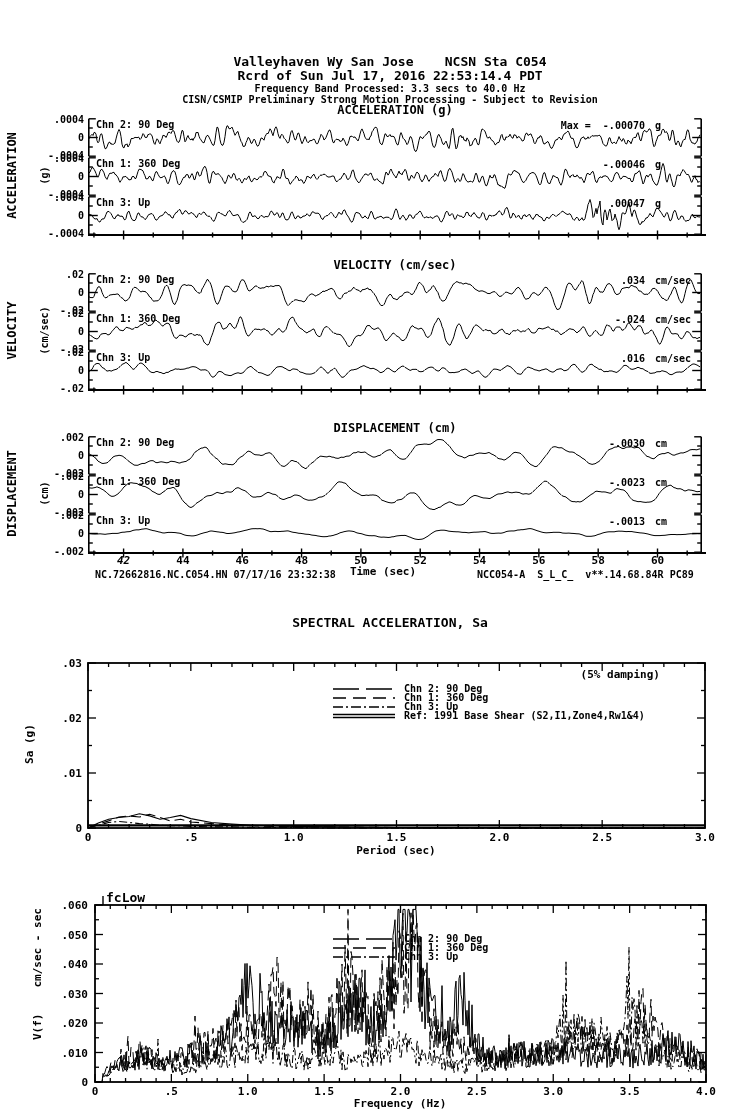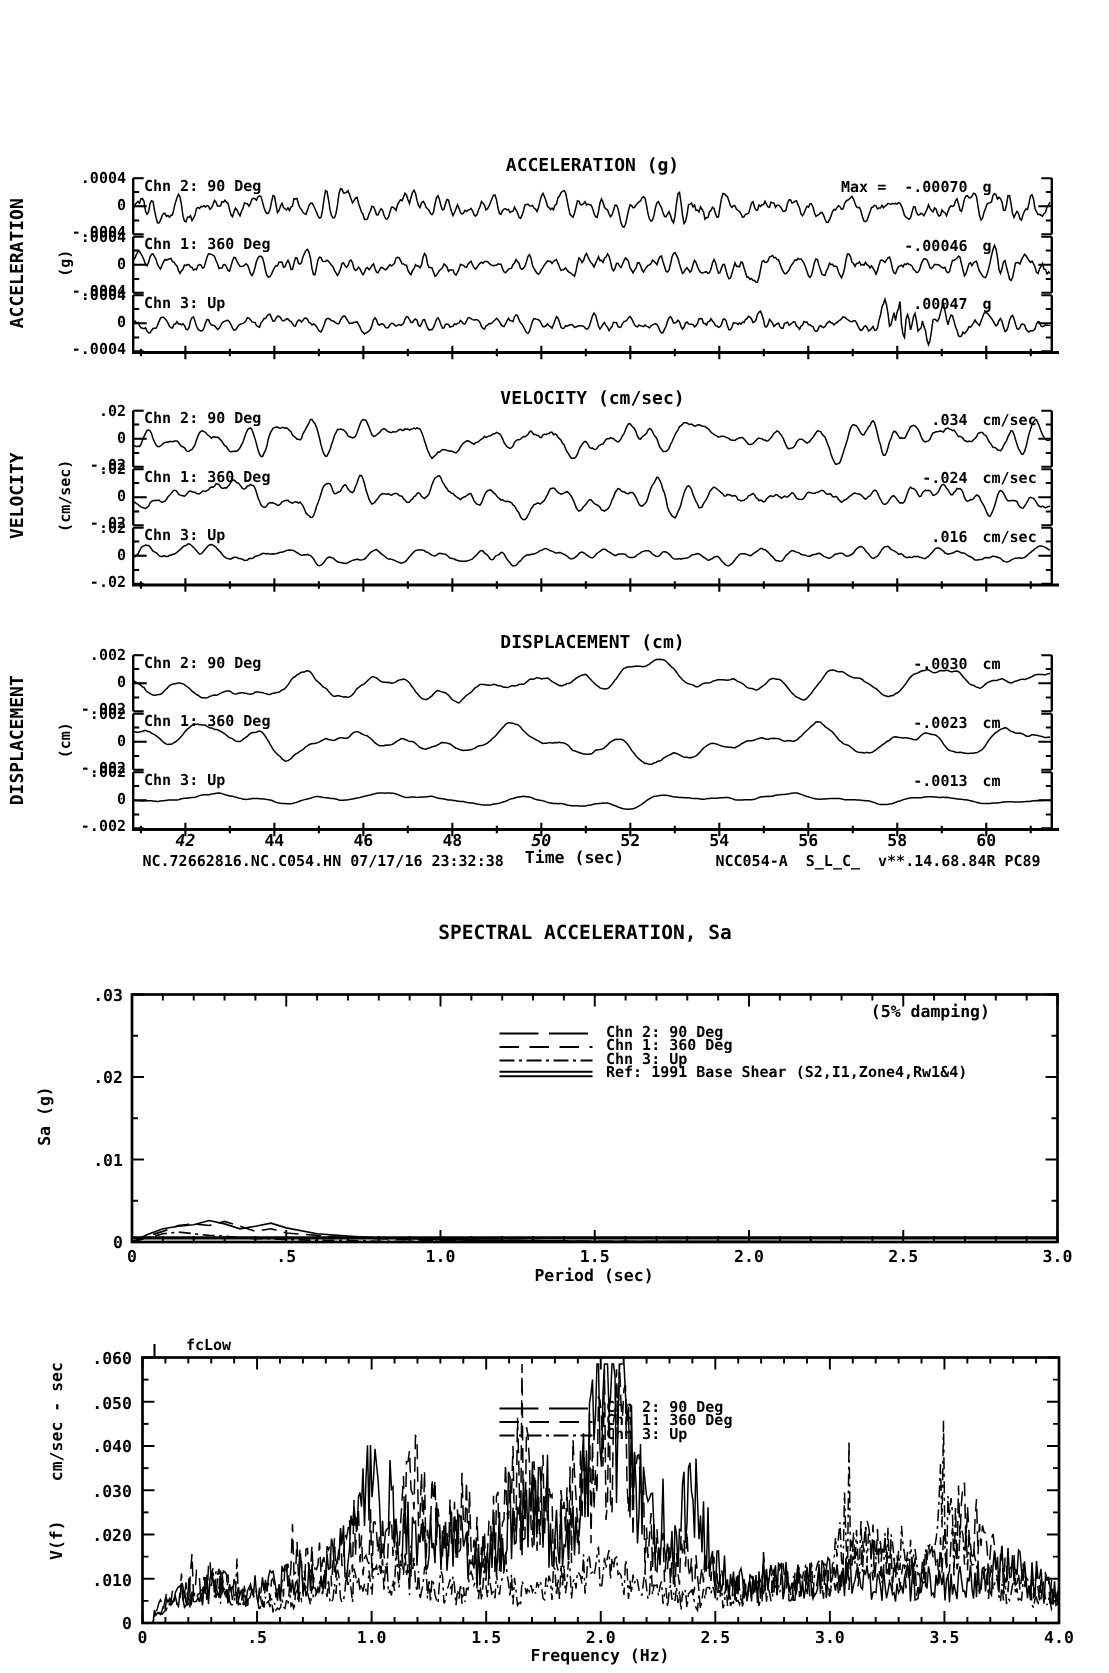--- a/index.html
+++ b/index.html
@@ -1,19 +1,19 @@
 <!DOCTYPE html>
 <html><head>
 <meta charset="utf-8">
 <style>
   html,body{margin:0;padding:0;background:#fff;}
   .page{position:relative;width:739px;height:1115px;background:#fff;color:#000;
         font-family:"DejaVu Sans Mono",monospace;font-weight:700;overflow:hidden;}
   .abs{position:absolute;}
-  .t9 {font-size:10px;line-height:10px;margin-left:18px;}
+  .t9 {font-size:13px;line-height:10px;}
   .t10{font-size:10px;line-height:11px;}
   .t11{font-size:11px;line-height:12px;}
   .t12{font-size:12px;line-height:13px;}
   .t13{font-size:13px;line-height:14px;}
   .ctr{text-align:center;}
   .rt {text-align:right;}
   .pre{white-space:pre;}
   .rot{transform:rotate(-90deg);}
   #plot-canvas{position:absolute;left:0;top:0;}
   .leg-row{position:absolute;display:flex;align-items:center;gap:8px;}
@@ -397,20 +397,26 @@
       <line x1="95" y1="919.75" x2="99" y2="919.75" stroke="#000" stroke-width="1.3"></line>
       <line x1="702" y1="919.75" x2="706" y2="919.75" stroke="#000" stroke-width="1.3"></line>
       <line x1="95" y1="905" x2="103" y2="905" stroke="#000" stroke-width="1.3"></line>
       <line x1="698" y1="905" x2="706" y2="905" stroke="#000" stroke-width="1.3"></line>
       <line x1="103" y1="896" x2="103" y2="905" stroke="#000" stroke-width="1.4"></line>
       <polyline points="95,1082.0 96,1082.0 97,1082.0 98,1082.0 99,1082.0 100,1082.0 101,1082.0 102,1082.0 103,1073.4 104,1076.8 105,1075.3 106,1075.0 107,1075.4 108,1076.1 109,1075.0 110,1074.0 111,1065.8 112,1068.1 113,1065.9 114,1070.0 115,1068.5 116,1066.6 117,1061.5 118,1059.4 119,1057.9 120,1057.4 121,1056.6 122,1066.8 123,1071.5 124,1070.2 125,1066.9 126,1052.0 127,1070.2 128,1061.0 129,1067.6 130,1067.8 131,1067.5 132,1065.1 133,1068.0 134,1062.0 135,1070.2 136,1057.3 137,1062.7 138,1049.8 139,1069.5 140,1052.4 141,1048.7 142,1052.7 143,1056.2 144,1065.2 145,1061.4 146,1065.1 147,1055.3 148,1055.2 149,1060.1 150,1063.0 151,1059.4 152,1069.0 153,1056.1 154,1060.1 155,1057.3 156,1063.7 157,1063.4 158,1061.6 159,1066.6 160,1062.9 161,1059.8 162,1065.9 163,1069.4 164,1068.2 165,1060.4 166,1058.3 167,1056.2 168,1061.8 169,1063.9 170,1050.2 171,1062.6 172,1068.3 173,1062.3 174,1061.4 175,1051.5 176,1060.4 177,1053.2 178,1061.1 179,1051.1 180,1047.1 181,1048.4 182,1047.5 183,1052.9 184,1059.8 185,1067.1 186,1056.1 187,1066.8 188,1044.0 189,1047.8 190,1043.6 191,1043.1 192,1057.8 193,1052.4 194,1061.7 195,1053.1 196,1063.5 197,1055.4 198,1053.8 199,1065.8 200,1040.1 201,1041.0 202,1062.7 203,1055.1 204,1064.2 205,1060.4 206,1042.4 207,1060.6 208,1042.9 209,1058.7 210,1058.4 211,1061.6 212,1058.4 213,1060.6 214,1051.0 215,1059.1 216,1049.8 217,1058.3 218,1035.7 219,1046.2 220,1045.7 221,1025.7 222,1031.0 223,1048.3 224,1043.7 225,1038.6 226,1039.5 227,1018.7 228,1029.5 229,1016.9 230,1051.1 231,1052.9 232,1041.8 233,1032.6 234,1010.4 235,1017.1 236,1004.5 237,1013.9 238,1020.4 239,997.7 240,995.0 241,1004.5 242,978.8 243,1017.4 244,985.5 245,963.5 246,1013.7 247,963.4 248,998.2 249,985.8 250,965.8 251,976.3 252,985.8 253,1002.2 254,1028.0 255,1035.5 256,1032.2 257,1021.2 258,1019.2 259,1018.9 260,973.3 261,992.8 262,991.3 263,1031.6 264,1012.4 265,1025.8 266,1045.3 267,1042.9 268,1044.1 269,1011.9 270,1003.9 271,1036.5 272,1001.2 273,1051.0 274,1050.7 275,1011.2 276,1015.2 277,1014.3 278,1043.8 279,1022.6 280,1028.4 281,1015.7 282,1027.4 283,1017.4 284,1047.0 285,1045.0 286,1037.8 287,1009.6 288,1032.2 289,1028.7 290,1042.2 291,1001.5 292,1016.6 293,1018.1 294,1046.7 295,1020.4 296,1032.2 297,1014.5 298,1047.2 299,1031.8 300,1019.0 301,1007.6 302,1044.4 303,1016.6 304,1013.0 305,1038.5 306,1010.0 307,1011.0 308,1015.2 309,1031.0 310,1026.6 311,1021.4 312,1053.1 313,1039.6 314,1042.4 315,1041.4 316,1045.7 317,1027.4 318,1059.0 319,1029.4 320,1056.1 321,1044.4 322,1024.1 323,1036.9 324,1045.0 325,1034.6 326,1052.6 327,1022.7 328,1045.3 329,1013.2 330,1026.1 331,1049.2 332,1033.8 333,1008.0 334,1048.0 335,1025.3 336,1047.2 337,1036.8 338,1033.2 339,981.2 340,984.7 341,1039.5 342,1005.1 343,1029.3 344,1028.6 345,1004.4 346,1009.8 347,999.6 348,1036.8 349,986.2 350,1012.7 351,993.2 352,1031.6 353,991.8 354,1007.6 355,974.4 356,1030.2 357,986.7 358,1021.1 359,978.3 360,978.3 361,996.7 362,1031.8 363,997.8 364,1007.7 365,969.9 366,1045.2 367,1015.5 368,1043.5 369,1044.2 370,1024.3 371,1006.5 372,1034.1 373,1042.5 374,999.2 375,1044.6 376,1029.9 377,1030.9 378,1015.5 379,1040.0 380,1012.8 381,1016.8 382,1003.8 383,1036.9 384,1011.2 385,1028.7 386,1023.2 387,1009.3 388,975.9 389,955.5 390,1011.5 391,967.0 392,1009.9 393,935.6 394,928.8 395,919.7 396,960.1 397,943.1 398,909.4 399,909.4 400,965.6 401,977.9 402,928.7 403,909.4 404,909.4 405,909.4 406,940.3 407,932.0 408,909.4 409,909.4 410,917.5 411,1002.0 412,947.0 413,909.4 414,909.4 415,909.4 416,909.4 417,929.8 418,947.5 419,937.7 420,1011.6 421,936.9 422,1004.4 423,967.9 424,989.3 425,1029.0 426,1009.1 427,962.7 428,1023.0 429,977.9 430,987.6 431,996.8 432,1000.9 433,998.8 434,995.7 435,995.5 436,1018.8 437,1046.7 438,1047.7 439,1031.5 440,1043.5 441,1023.5 442,985.6 443,1032.9 444,1040.1 445,1029.0 446,1037.8 447,1038.1 448,1020.7 449,1056.3 450,1016.9 451,1022.6 452,1044.7 453,1019.7 454,1020.5 455,989.3 456,981.1 457,1028.6 458,1015.5 459,978.4 460,975.2 461,994.5 462,1000.2 463,1025.1 464,972.3 465,1000.3 466,1026.2 467,1010.3 468,1034.9 469,1000.8 470,1047.3 471,1045.8 472,1004.8 473,1051.2 474,1039.1 475,1034.1 476,1053.1 477,1060.1 478,1034.1 479,1033.9 480,1054.0 481,1060.6 482,1055.2 483,1037.1 484,1059.5 485,1053.4 486,1066.3 487,1049.4 488,1057.8 489,1047.7 490,1066.9 491,1051.1 492,1063.0 493,1048.1 494,1045.8 495,1051.4 496,1065.6 497,1059.3 498,1067.2 499,1056.4 500,1054.1 501,1067.6 502,1050.6 503,1059.3 504,1050.0 505,1068.6 506,1047.6 507,1065.8 508,1055.8 509,1038.1 510,1060.9 511,1045.8 512,1059.0 513,1050.4 514,1043.5 515,1048.9 516,1050.2 517,1043.5 518,1063.6 519,1042.4 520,1043.7 521,1043.4 522,1066.2 523,1060.3 524,1041.3 525,1054.3 526,1061.1 527,1059.5 528,1055.3 529,1066.9 530,1066.9 531,1052.3 532,1043.1 533,1050.2 534,1064.2 535,1053.7 536,1065.7 537,1059.1 538,1044.5 539,1057.6 540,1042.0 541,1061.5 542,1065.7 543,1063.0 544,1062.4 545,1059.4 546,1042.7 547,1062.5 548,1040.2 549,1042.6 550,1050.7 551,1045.0 552,1038.5 553,1039.8 554,1055.1 555,1051.8 556,1044.8 557,1052.0 558,1042.9 559,1052.6 560,1060.3 561,1048.3 562,1046.9 563,1064.1 564,1038.6 565,1048.6 566,1039.2 567,1043.6 568,1062.4 569,1056.7 570,1053.4 571,1046.8 572,1045.5 573,1051.5 574,1058.2 575,1059.4 576,1046.6 577,1050.1 578,1043.6 579,1051.6 580,1049.6 581,1066.4 582,1061.5 583,1061.2 584,1061.7 585,1049.0 586,1051.6 587,1057.4 588,1067.2 589,1046.1 590,1057.0 591,1065.5 592,1060.8 593,1054.4 594,1057.3 595,1062.9 596,1061.9 597,1067.8 598,1055.7 599,1062.0 600,1060.0 601,1057.0 602,1062.4 603,1051.8 604,1047.3 605,1045.4 606,1045.0 607,1067.6 608,1053.8 609,1041.7 610,1066.6 611,1066.3 612,1065.5 613,1058.3 614,1061.8 615,1055.4 616,1054.7 617,1055.3 618,1059.0 619,1044.3 620,1049.9 621,1063.3 622,1062.0 623,1065.3 624,1049.9 625,1057.1 626,1046.6 627,1050.7 628,1056.7 629,1048.4 630,1067.0 631,1052.9 632,1050.3 633,1068.1 634,1049.2 635,1063.1 636,1056.0 637,1060.9 638,1066.1 639,1049.5 640,1044.3 641,1053.3 642,1060.9 643,1060.7 644,1065.1 645,1051.9 646,1054.3 647,1043.6 648,1059.2 649,1065.8 650,1048.3 651,1064.8 652,1040.4 653,1062.6 654,1056.3 655,1045.4 656,1044.7 657,1060.9 658,1050.5 659,1043.5 660,1061.3 661,1063.3 662,1044.1 663,1033.5 664,1046.6 665,1037.9 666,1061.7 667,1036.6 668,1035.4 669,1048.7 670,1052.8 671,1055.0 672,1032.1 673,1051.7 674,1051.3 675,1036.7 676,1054.2 677,1045.9 678,1050.0 679,1033.4 680,1034.5 681,1046.9 682,1054.0 683,1040.9 684,1052.4 685,1065.4 686,1056.9 687,1064.6 688,1041.5 689,1057.6 690,1065.0 691,1040.7 692,1051.8 693,1052.3 694,1045.9 695,1060.2 696,1069.1 697,1051.4 698,1053.4 699,1053.0 700,1057.6 701,1068.9 702,1069.3 703,1054.2 704,1070.2 705,1069.4 706,1054.6 " fill="none" stroke="#000" stroke-width="1"></polyline>
       <polyline points="95,1082.0 96,1082.0 97,1082.0 98,1082.0 99,1082.0 100,1082.0 101,1082.0 102,1082.0 103,1077.2 104,1075.2 105,1072.1 106,1068.5 107,1066.5 108,1068.8 109,1072.6 110,1066.7 111,1062.4 112,1062.0 113,1064.3 114,1067.6 115,1060.5 116,1066.4 117,1064.5 118,1069.2 119,1071.0 120,1066.9 121,1053.2 122,1058.1 123,1065.5 124,1054.9 125,1069.9 126,1069.3 127,1047.7 128,1036.0 129,1063.8 130,1061.8 131,1047.2 132,1048.6 133,1052.5 134,1067.5 135,1061.5 136,1051.2 137,1059.7 138,1066.5 139,1043.6 140,1040.3 141,1057.3 142,1048.4 143,1053.4 144,1064.8 145,1052.2 146,1059.4 147,1046.3 148,1063.0 149,1047.4 150,1048.0 151,1049.6 152,1067.4 153,1062.8 154,1060.0 155,1066.7 156,1052.7 157,1055.8 158,1069.4 159,1058.0 160,1066.0 161,1067.7 162,1059.5 163,1060.1 164,1061.7 165,1070.6 166,1061.3 167,1057.8 168,1060.5 169,1063.7 170,1066.1 171,1066.7 172,1068.2 173,1058.4 174,1066.8 175,1070.4 176,1069.2 177,1055.5 178,1055.9 179,1055.9 180,1067.4 181,1053.6 182,1052.4 183,1056.9 184,1065.1 185,1056.5 186,1060.4 187,1067.6 188,1053.0 189,1064.4 190,1042.4 191,1047.6 192,1042.5 193,1057.8 194,1044.1 195,1016.0 196,1049.5 197,1048.6 198,1027.8 199,1050.4 200,1031.8 201,1045.6 202,1056.0 203,1058.9 204,1032.7 205,1032.4 206,1048.3 207,1048.2 208,1030.2 209,1055.3 210,1045.4 211,1046.3 212,1043.0 213,1028.4 214,1048.7 215,1040.8 216,1038.2 217,1056.2 218,1030.8 219,1033.2 220,1030.7 221,1057.7 222,1040.9 223,1025.5 224,1051.8 225,1041.0 226,1032.3 227,1024.2 228,1044.1 229,1037.5 230,1023.1 231,1025.5 232,1019.7 233,1013.2 234,1036.6 235,1048.1 236,1000.0 237,1036.8 238,1007.9 239,1007.1 240,1041.6 241,1023.6 242,1050.3 243,1038.6 244,1036.8 245,1040.5 246,1042.6 247,1006.0 248,1051.2 249,1014.9 250,1014.6 251,1021.2 252,1035.3 253,1024.3 254,1049.0 255,1011.5 256,1036.6 257,1044.3 258,1049.0 259,1025.0 260,1013.7 261,1012.9 262,1037.3 263,1013.1 264,1023.0 265,1036.5 266,1033.8 267,1016.4 268,1000.8 269,984.0 270,1024.4 271,974.5 272,974.4 273,967.1 274,993.0 275,995.7 276,1006.4 277,957.2 278,958.5 279,1017.4 280,1010.6 281,982.4 282,1026.3 283,980.7 284,1040.2 285,1019.9 286,1029.9 287,1018.3 288,985.8 289,1000.3 290,986.6 291,1030.1 292,1005.7 293,1014.8 294,1041.9 295,1038.0 296,1017.0 297,1032.4 298,1022.1 299,1037.6 300,999.4 301,1030.5 302,1035.2 303,1001.1 304,1039.6 305,1006.3 306,1034.6 307,1032.6 308,981.9 309,1016.3 310,1016.0 311,987.7 312,1037.2 313,994.2 314,1032.0 315,1043.1 316,1026.3 317,1042.8 318,1011.1 319,1041.4 320,1049.5 321,1031.6 322,1045.2 323,1020.7 324,1053.1 325,1033.6 326,1014.1 327,1013.2 328,1039.2 329,997.2 330,1049.9 331,997.2 332,994.5 333,1047.4 334,1029.3 335,1015.3 336,1013.1 337,975.8 338,1008.5 339,1012.8 340,993.5 341,997.7 342,964.0 343,1021.9 344,1017.3 345,945.2 346,981.8 347,1033.6 348,909.4 349,1026.3 350,1025.6 351,951.5 352,956.8 353,976.3 354,1016.0 355,1031.7 356,974.2 357,996.4 358,1033.8 359,995.2 360,1030.0 361,984.9 362,969.8 363,1024.7 364,991.9 365,1013.8 366,991.6 367,997.7 368,996.4 369,1046.8 370,1026.1 371,1042.2 372,1046.9 373,1038.7 374,993.4 375,1006.0 376,1001.3 377,1020.7 378,991.6 379,1041.4 380,977.6 381,1042.0 382,959.5 383,981.9 384,997.5 385,1014.0 386,1036.1 387,966.0 388,1012.8 389,968.6 390,978.9 391,981.9 392,1013.8 393,942.4 394,1028.9 395,960.7 396,1006.0 397,979.6 398,995.9 399,930.8 400,933.6 401,943.4 402,977.5 403,913.2 404,1013.3 405,1001.4 406,930.1 407,1000.4 408,1008.4 409,947.0 410,943.1 411,912.8 412,950.6 413,909.4 414,935.2 415,944.3 416,926.0 417,923.3 418,988.7 419,1007.7 420,985.3 421,964.9 422,1024.2 423,969.5 424,976.7 425,970.4 426,969.9 427,991.5 428,998.3 429,987.7 430,1048.6 431,1018.4 432,1038.6 433,1024.1 434,1008.7 435,1045.5 436,1015.3 437,1040.5 438,1019.6 439,1037.8 440,1032.5 441,1030.7 442,1021.7 443,1054.7 444,1039.1 445,1046.2 446,1031.4 447,1056.0 448,1037.6 449,1036.0 450,1058.2 451,1035.4 452,1049.2 453,1056.5 454,1023.8 455,1035.6 456,1026.8 457,1044.4 458,1021.0 459,1045.2 460,1051.3 461,1038.8 462,1063.5 463,1059.2 464,1036.8 465,1051.3 466,1060.9 467,1052.5 468,1044.8 469,1055.0 470,1034.7 471,1049.2 472,1046.2 473,1040.5 474,1053.9 475,1037.9 476,1038.5 477,1064.4 478,1048.8 479,1060.3 480,1052.3 481,1045.8 482,1052.5 483,1062.1 484,1060.2 485,1052.2 486,1063.0 487,1066.0 488,1067.7 489,1051.0 490,1055.9 491,1063.9 492,1047.8 493,1059.3 494,1066.3 495,1067.9 496,1052.7 497,1060.3 498,1062.4 499,1062.1 500,1050.7 501,1066.4 502,1062.5 503,1055.9 504,1058.6 505,1061.5 506,1070.6 507,1065.9 508,1068.2 509,1034.7 510,1050.5 511,1067.8 512,1058.5 513,1061.7 514,1067.4 515,1053.6 516,1061.7 517,1048.9 518,1055.9 519,1048.2 520,1044.8 521,1041.8 522,1058.8 523,1061.1 524,1062.1 525,1045.8 526,1067.1 527,1067.3 528,1065.4 529,1062.3 530,1048.2 531,1064.5 532,1045.9 533,1064.7 534,1061.6 535,1059.0 536,1055.7 537,1046.9 538,1051.8 539,1053.9 540,1066.1 541,1066.1 542,1060.2 543,1064.3 544,1060.1 545,1053.2 546,1045.6 547,1057.7 548,1056.1 549,1065.8 550,1048.6 551,1067.2 552,1046.5 553,1064.4 554,1059.9 555,1057.0 556,1055.3 557,1060.4 558,1052.6 559,1062.2 560,1049.8 561,1058.7 562,1044.0 563,1057.8 564,1056.1 565,1042.2 566,1059.9 567,1041.7 568,1026.9 569,1040.0 570,1036.2 571,1035.1 572,1057.5 573,1049.1 574,1047.0 575,1027.6 576,1035.0 577,1022.0 578,1013.5 579,1017.6 580,1024.0 581,1039.9 582,1016.4 583,1054.0 584,1041.9 585,1019.4 586,1047.3 587,1050.8 588,1032.2 589,1037.5 590,1025.7 591,1035.2 592,1049.6 593,1042.3 594,1029.6 595,1060.5 596,1039.1 597,1052.4 598,1036.8 599,1048.3 600,1058.2 601,1049.8 602,1043.4 603,1043.5 604,1059.0 605,1042.3 606,1049.5 607,1049.9 608,1038.0 609,1056.2 610,1038.3 611,1063.8 612,1058.1 613,1064.1 614,1047.9 615,1056.1 616,1039.4 617,1058.9 618,1029.1 619,1030.9 620,1035.2 621,1032.4 622,1036.2 623,1033.8 624,1045.1 625,1039.2 626,1055.8 627,1024.9 628,1049.3 629,1023.6 630,1019.0 631,1039.4 632,1051.0 633,1046.9 634,1028.4 635,1018.6 636,1033.1 637,1034.4 638,1041.4 639,990.4 640,1025.5 641,1001.4 642,990.5 643,988.5 644,1033.0 645,1004.2 646,1021.7 647,1040.2 648,1043.3 649,1043.0 650,1013.3 651,999.3 652,1036.2 653,1016.0 654,1030.7 655,1017.0 656,1021.5 657,1022.0 658,1031.1 659,1048.5 660,1037.6 661,1025.3 662,1022.6 663,1030.5 664,1047.9 665,1052.7 666,1049.7 667,1043.4 668,1028.1 669,1061.7 670,1038.5 671,1043.3 672,1061.4 673,1046.1 674,1044.9 675,1043.5 676,1035.8 677,1056.7 678,1055.5 679,1048.4 680,1060.3 681,1051.9 682,1041.6 683,1058.0 684,1051.5 685,1052.9 686,1055.1 687,1066.8 688,1046.1 689,1065.6 690,1055.0 691,1048.3 692,1058.5 693,1066.9 694,1052.9 695,1061.8 696,1051.2 697,1048.8 698,1052.2 699,1051.7 700,1069.3 701,1053.3 702,1067.2 703,1071.3 704,1065.7 705,1061.0 706,1070.0 " fill="none" stroke="#000" stroke-width="1" stroke-dasharray="10,5"></polyline>
       <polyline points="95,1082.0 96,1082.0 97,1082.0 98,1082.0 99,1082.0 100,1082.0 101,1082.0 102,1082.0 103,1075.8 104,1076.0 105,1076.4 106,1075.5 107,1076.3 108,1073.6 109,1070.5 110,1070.5 111,1072.9 112,1069.2 113,1069.8 114,1067.8 115,1068.1 116,1066.1 117,1070.1 118,1069.1 119,1071.5 120,1061.1 121,1049.1 122,1066.6 123,1058.7 124,1070.1 125,1061.4 126,1068.3 127,1072.3 128,1066.7 129,1060.7 130,1065.3 131,1065.2 132,1062.8 133,1062.5 134,1060.1 135,1060.2 136,1063.2 137,1051.4 138,1065.3 139,1063.7 140,1055.1 141,1051.7 142,1045.4 143,1065.0 144,1047.4 145,1050.0 146,1045.8 147,1069.2 148,1048.0 149,1058.3 150,1060.8 151,1065.3 152,1049.6 153,1067.2 154,1069.7 155,1069.8 156,1069.4 157,1061.9 158,1039.0 159,1069.7 160,1069.0 161,1070.4 162,1071.1 163,1056.2 164,1072.3 165,1070.0 166,1066.8 167,1063.7 168,1059.4 169,1059.9 170,1062.2 171,1060.8 172,1068.8 173,1074.1 174,1069.2 175,1067.4 176,1071.8 177,1064.5 178,1068.4 179,1067.4 180,1071.4 181,1065.6 182,1075.0 183,1068.6 184,1073.5 185,1072.1 186,1073.0 187,1071.7 188,1066.3 189,1071.4 190,1072.2 191,1066.8 192,1070.0 193,1058.2 194,1070.6 195,1069.3 196,1073.9 197,1062.2 198,1060.3 199,1068.8 200,1061.2 201,1067.1 202,1065.1 203,1047.2 204,1059.5 205,1061.7 206,1065.7 207,1070.0 208,1057.2 209,1065.8 210,1065.4 211,1060.6 212,1061.6 213,1055.5 214,1050.5 215,1064.0 216,1054.3 217,1059.6 218,1064.6 219,1052.8 220,1068.4 221,1068.6 222,1065.6 223,1056.1 224,1062.6 225,1046.5 226,1051.1 227,1065.3 228,1068.3 229,1067.1 230,1060.4 231,1046.9 232,1058.1 233,1046.6 234,1059.0 235,1068.2 236,1045.7 237,1049.7 238,1055.4 239,1051.3 240,1060.8 241,1056.1 242,1061.0 243,1056.0 244,1060.4 245,1063.6 246,1047.0 247,1055.3 248,1063.1 249,1045.9 250,1046.2 251,1043.9 252,1050.0 253,1043.4 254,1050.1 255,1039.5 256,1061.1 257,1043.9 258,1042.6 259,1062.3 260,1060.5 261,1063.6 262,1053.3 263,1060.6 264,1033.6 265,1046.1 266,1058.5 267,1038.6 268,1035.7 269,1049.8 270,1034.8 271,1050.9 272,1042.9 273,1063.4 274,1030.2 275,1047.6 276,1038.5 277,1055.3 278,1061.2 279,1047.6 280,1066.5 281,1060.9 282,1056.7 283,1045.5 284,1043.3 285,1065.6 286,1052.8 287,1068.3 288,1052.5 289,1055.5 290,1063.1 291,1066.7 292,1068.9 293,1054.2 294,1047.3 295,1050.5 296,1069.0 297,1066.9 298,1060.1 299,1057.1 300,1052.9 301,1063.2 302,1051.0 303,1057.2 304,1070.1 305,1060.0 306,1065.7 307,1056.1 308,1069.2 309,1058.1 310,1068.0 311,1059.1 312,1059.7 313,1050.1 314,1047.8 315,1050.9 316,1056.7 317,1054.7 318,1050.5 319,1066.2 320,1055.1 321,1067.0 322,1057.0 323,1042.4 324,1057.7 325,1064.9 326,1048.2 327,1056.9 328,1064.1 329,1060.6 330,1065.5 331,1048.3 332,1060.2 333,1063.1 334,1054.6 335,1052.0 336,1047.3 337,1034.1 338,1049.4 339,1055.3 340,1064.8 341,1049.6 342,1069.7 343,1051.9 344,1060.5 345,1070.1 346,1068.7 347,1070.9 348,1053.9 349,1056.9 350,1057.6 351,1062.7 352,1058.0 353,1061.5 354,1056.7 355,1061.2 356,1059.0 357,1062.4 358,1054.9 359,1057.6 360,1054.0 361,1057.0 362,1065.6 363,1066.5 364,1051.8 365,1058.0 366,1050.4 367,1054.1 368,1066.7 369,1044.6 370,1046.2 371,1064.1 372,1052.4 373,1066.2 374,1043.1 375,1058.3 376,1043.4 377,1062.2 378,1054.8 379,1040.6 380,1045.9 381,1066.1 382,1054.6 383,1052.6 384,1059.1 385,1047.8 386,1048.9 387,1050.9 388,1055.7 389,1036.2 390,1062.4 391,1052.1 392,1036.9 393,1038.7 394,1048.7 395,1048.2 396,1050.4 397,1044.7 398,1037.3 399,1031.1 400,1057.1 401,1059.0 402,1049.2 403,1038.6 404,1045.8 405,1038.1 406,1033.5 407,1053.0 408,1038.6 409,1045.3 410,1038.9 411,1038.1 412,1049.5 413,1048.7 414,1050.3 415,1057.2 416,1063.3 417,1040.1 418,1045.1 419,1065.9 420,1053.7 421,1062.1 422,1049.7 423,1055.6 424,1052.0 425,1053.9 426,1059.8 427,1063.3 428,1063.3 429,1054.6 430,1048.1 431,1058.4 432,1066.1 433,1062.4 434,1040.7 435,1063.2 436,1056.8 437,1057.0 438,1056.7 439,1064.0 440,1057.5 441,1054.3 442,1069.2 443,1062.8 444,1058.6 445,1071.6 446,1062.1 447,1056.8 448,1066.5 449,1061.8 450,1067.3 451,1058.0 452,1068.7 453,1060.5 454,1073.5 455,1061.8 456,1063.9 457,1060.0 458,1072.0 459,1062.5 460,1061.3 461,1060.3 462,1063.3 463,1068.1 464,1071.8 465,1073.5 466,1062.3 467,1072.8 468,1065.9 469,1059.2 470,1065.9 471,1058.8 472,1058.3 473,1058.3 474,1062.4 475,1057.6 476,1060.0 477,1066.3 478,1067.6 479,1055.5 480,1064.8 481,1057.8 482,1072.2 483,1068.9 484,1054.5 485,1070.6 486,1057.0 487,1070.7 488,1068.3 489,1068.8 490,1054.0 491,1067.4 492,1067.0 493,1069.5 494,1062.9 495,1070.9 496,1065.7 497,1055.7 498,1067.4 499,1060.2 500,1050.0 501,1051.1 502,1053.4 503,1062.6 504,1056.2 505,1054.9 506,1051.8 507,1053.9 508,1050.4 509,1064.0 510,1052.6 511,1051.2 512,1060.3 513,1048.7 514,1043.3 515,1064.6 516,1044.6 517,1061.1 518,1062.2 519,1056.7 520,1061.5 521,1044.9 522,1041.6 523,1051.2 524,1052.2 525,1051.3 526,1057.1 527,1062.6 528,1067.0 529,1050.6 530,1060.8 531,1057.9 532,1042.6 533,1047.3 534,1051.3 535,1052.3 536,1046.1 537,1044.1 538,1063.5 539,1052.9 540,1054.1 541,1040.5 542,1063.2 543,1050.0 544,1046.7 545,1042.7 546,1040.5 547,1058.3 548,1059.8 549,1048.2 550,1042.8 551,1044.0 552,1060.3 553,1063.7 554,1058.6 555,1042.5 556,1041.2 557,1025.0 558,1037.8 559,1024.6 560,1014.9 561,1039.9 562,1047.0 563,995.0 564,1027.3 565,1048.6 566,960.4 567,1039.0 568,1043.8 569,1021.6 570,1042.4 571,1019.8 572,1039.5 573,1043.9 574,1013.3 575,1047.9 576,1027.9 577,1017.8 578,1041.9 579,1022.5 580,1027.7 581,1044.0 582,1053.6 583,1027.1 584,1039.7 585,1033.9 586,1035.4 587,1026.2 588,1055.5 589,1047.2 590,1022.1 591,1049.9 592,1018.3 593,1054.1 594,1022.9 595,1028.3 596,1037.5 597,1047.3 598,1049.7 599,1033.9 600,1046.7 601,1017.2 602,1030.1 603,1035.7 604,1044.9 605,1034.6 606,1053.4 607,1026.5 608,1043.5 609,1037.3 610,1032.7 611,1040.4 612,1049.7 613,1049.3 614,1055.8 615,1039.7 616,1053.0 617,1032.9 618,1040.0 619,1032.0 620,1029.6 621,1028.8 622,1038.3 623,1032.0 624,1026.5 625,1018.3 626,1000.6 627,976.1 628,1018.4 629,947.2 630,1035.1 631,1046.0 632,997.3 633,1010.8 634,998.7 635,1008.8 636,1051.5 637,1003.9 638,1046.3 639,1041.2 640,1022.3 641,1019.4 642,1023.2 643,1043.2 644,1016.3 645,1046.9 646,1022.3 647,1029.7 648,1039.1 649,1033.1 650,1038.6 651,1042.9 652,1054.9 653,1062.0 654,1061.4 655,1045.6 656,1052.8 657,1046.2 658,1046.1 659,1066.0 660,1050.8 661,1043.4 662,1059.6 663,1056.3 664,1052.3 665,1054.0 666,1064.2 667,1067.8 668,1055.9 669,1067.0 670,1052.2 671,1069.3 672,1065.5 673,1066.9 674,1062.6 675,1056.7 676,1053.5 677,1061.5 678,1059.0 679,1068.3 680,1065.9 681,1066.8 682,1055.3 683,1053.7 684,1057.1 685,1062.2 686,1057.6 687,1057.2 688,1069.5 689,1071.9 690,1065.9 691,1064.9 692,1070.4 693,1056.8 694,1066.3 695,1055.1 696,1059.0 697,1066.2 698,1070.1 699,1065.9 700,1066.9 701,1072.7 702,1070.2 703,1063.3 704,1066.6 705,1066.5 706,1065.2 " fill="none" stroke="#000" stroke-width="1" stroke-dasharray="8,3,2,3"></polyline>
     </svg>
 
+  <div class="abs ctr" style="left:40px;top:55px;width:700px;">
+    <div class="t13 pre">Valleyhaven Wy San Jose    NCSN Sta C054</div>
+    <div class="t13 pre">Rcrd of Sun Jul 17, 2016 22:53:14.4 PDT</div>
+    <div class="t10 pre">Frequency Band Processed: 3.3 secs to 40.0 Hz</div>
+    <div class="t10 pre">CISN/CSMIP Preliminary Strong Motion Processing - Subject to Revision</div>
+  </div>
 
   <div class="abs ctr t12" style="left:88px;top:104px;width:614px;">ACCELERATION (g)</div>
   <div class="abs ctr t12" style="left:88px;top:259px;width:614px;">VELOCITY (cm/sec)</div>
   <div class="abs ctr t12" style="left:88px;top:422px;width:614px;">DISPLACEMENT (cm)</div>
 
   <div class="abs ctr t12 rot" style="left:-68px;top:169px;width:160px;">ACCELERATION</div>
   <div class="abs ctr t10 rot" style="left:14px;top:170px;width:60px;">(g)</div>
   <div class="abs ctr t12 rot" style="left:-68px;top:324px;width:160px;">VELOCITY</div>
   <div class="abs ctr t10 rot" style="left:4px;top:325px;width:80px;">(cm/sec)</div>
   <div class="abs ctr t12 rot" style="left:-68px;top:487px;width:160px;">DISPLACEMENT</div>
@@ -531,21 +537,21 @@
     <div class="abs t10" style="left: 20px; top: 471px; width: 64px; text-align: right;">.002</div>
     <div class="abs t10" style="left: 20px; top: 489px; width: 64px; text-align: right;">0</div>
     <div class="abs t10" style="left: 20px; top: 507px; width: 64px; text-align: right;">-.002</div>
     <div class="abs t10" style="left: 20px; top: 510px; width: 64px; text-align: right;">.002</div>
     <div class="abs t10" style="left: 20px; top: 528px; width: 64px; text-align: right;">0</div>
     <div class="abs t10" style="left: 20px; top: 546px; width: 64px; text-align: right;">-.002</div>
     <div class="abs t11" style="left: 108.594px; top: 555px; width: 30px; text-align: center; font-style: italic;">42</div>
     <div class="abs t11" style="left: 167.918px; top: 555px; width: 30px; text-align: center;">44</div>
     <div class="abs t11" style="left: 227.242px; top: 555px; width: 30px; text-align: center;">46</div>
     <div class="abs t11" style="left: 286.565px; top: 555px; width: 30px; text-align: center;">48</div>
-    <div class="abs t11" style="left: 345.889px; top: 555px; width: 30px; text-align: center; font-style: italic;">50</div>
+    <div class="abs t11" style="left: 345.889px; top: 555px; width: 30px; text-align: center;">50</div>
     <div class="abs t11" style="left: 405.213px; top: 555px; width: 30px; text-align: center;">52</div>
     <div class="abs t11" style="left: 464.536px; top: 555px; width: 30px; text-align: center;">54</div>
     <div class="abs t11" style="left: 523.86px; top: 555px; width: 30px; text-align: center;">56</div>
     <div class="abs t11" style="left: 583.184px; top: 555px; width: 30px; text-align: center;">58</div>
     <div class="abs t11" style="left: 642.507px; top: 555px; width: 30px; text-align: center;">60</div>
     <div class="abs t11" style="left: 22px; top: 658px; width: 60px; text-align: right;">.03</div>
     <div class="abs t11" style="left: 22px; top: 713px; width: 60px; text-align: right;">.02</div>
     <div class="abs t11" style="left: 22px; top: 768px; width: 60px; text-align: right;">.01</div>
     <div class="abs t11" style="left: 22px; top: 823px; width: 60px; text-align: right;">0</div>
     <div class="abs t11" style="left: 73px; top: 832px; width: 30px; text-align: center;">0</div>

